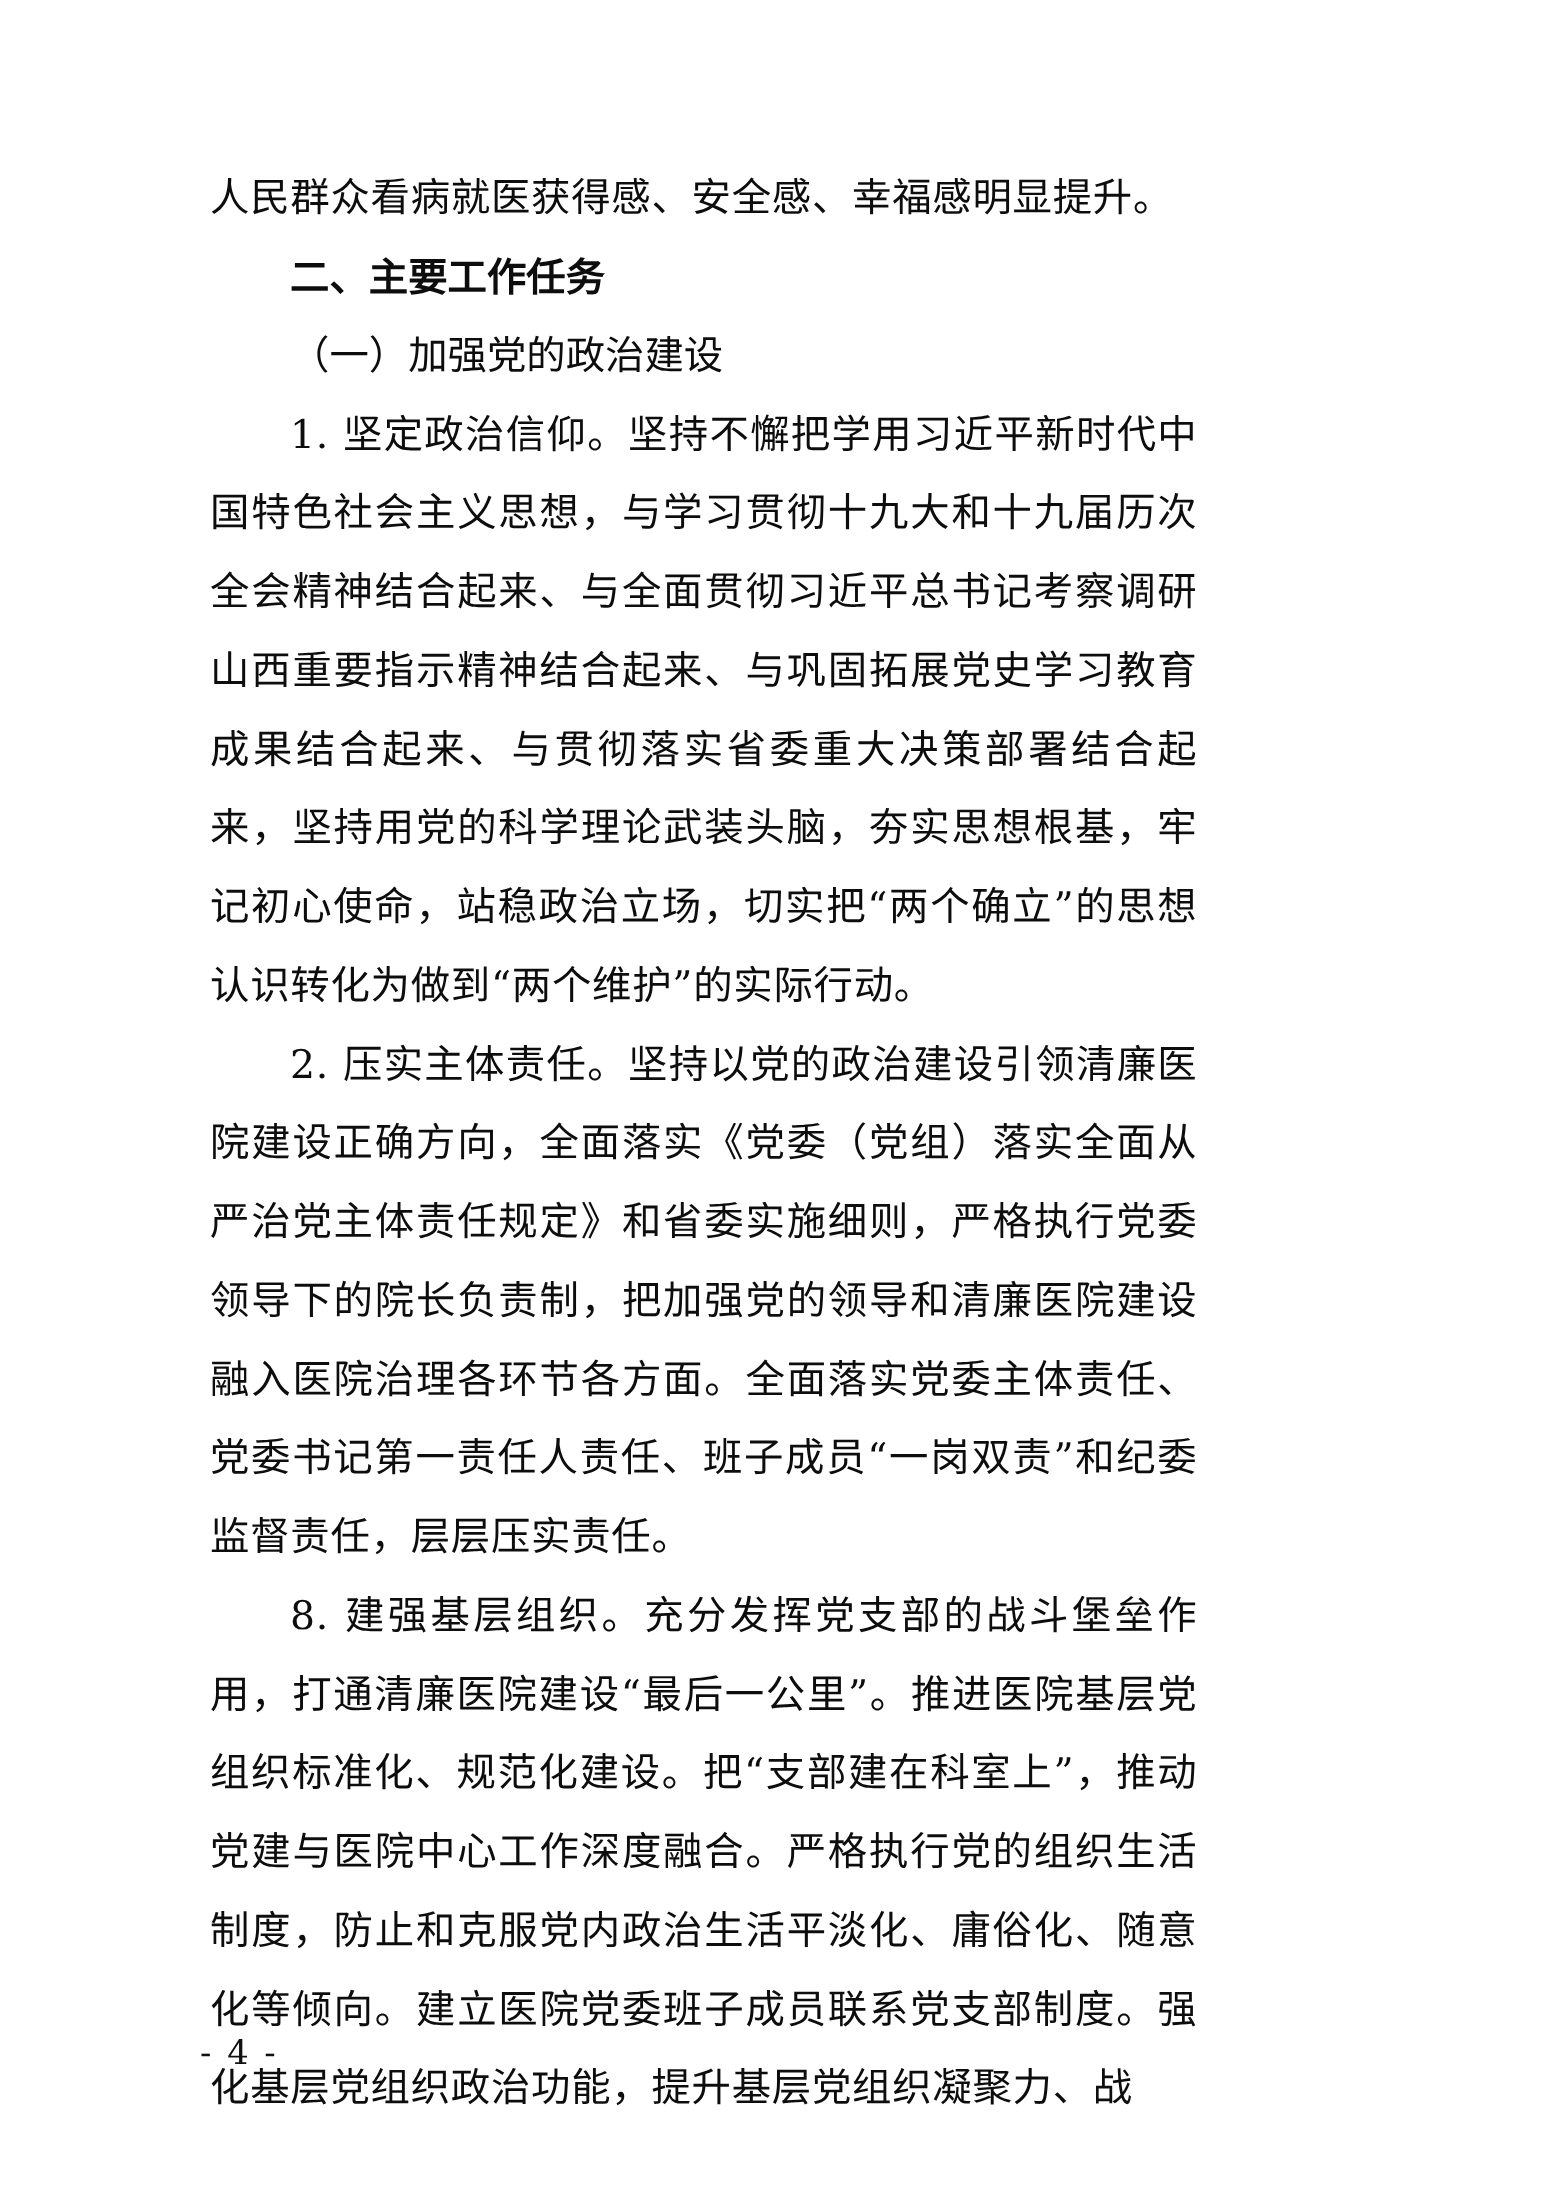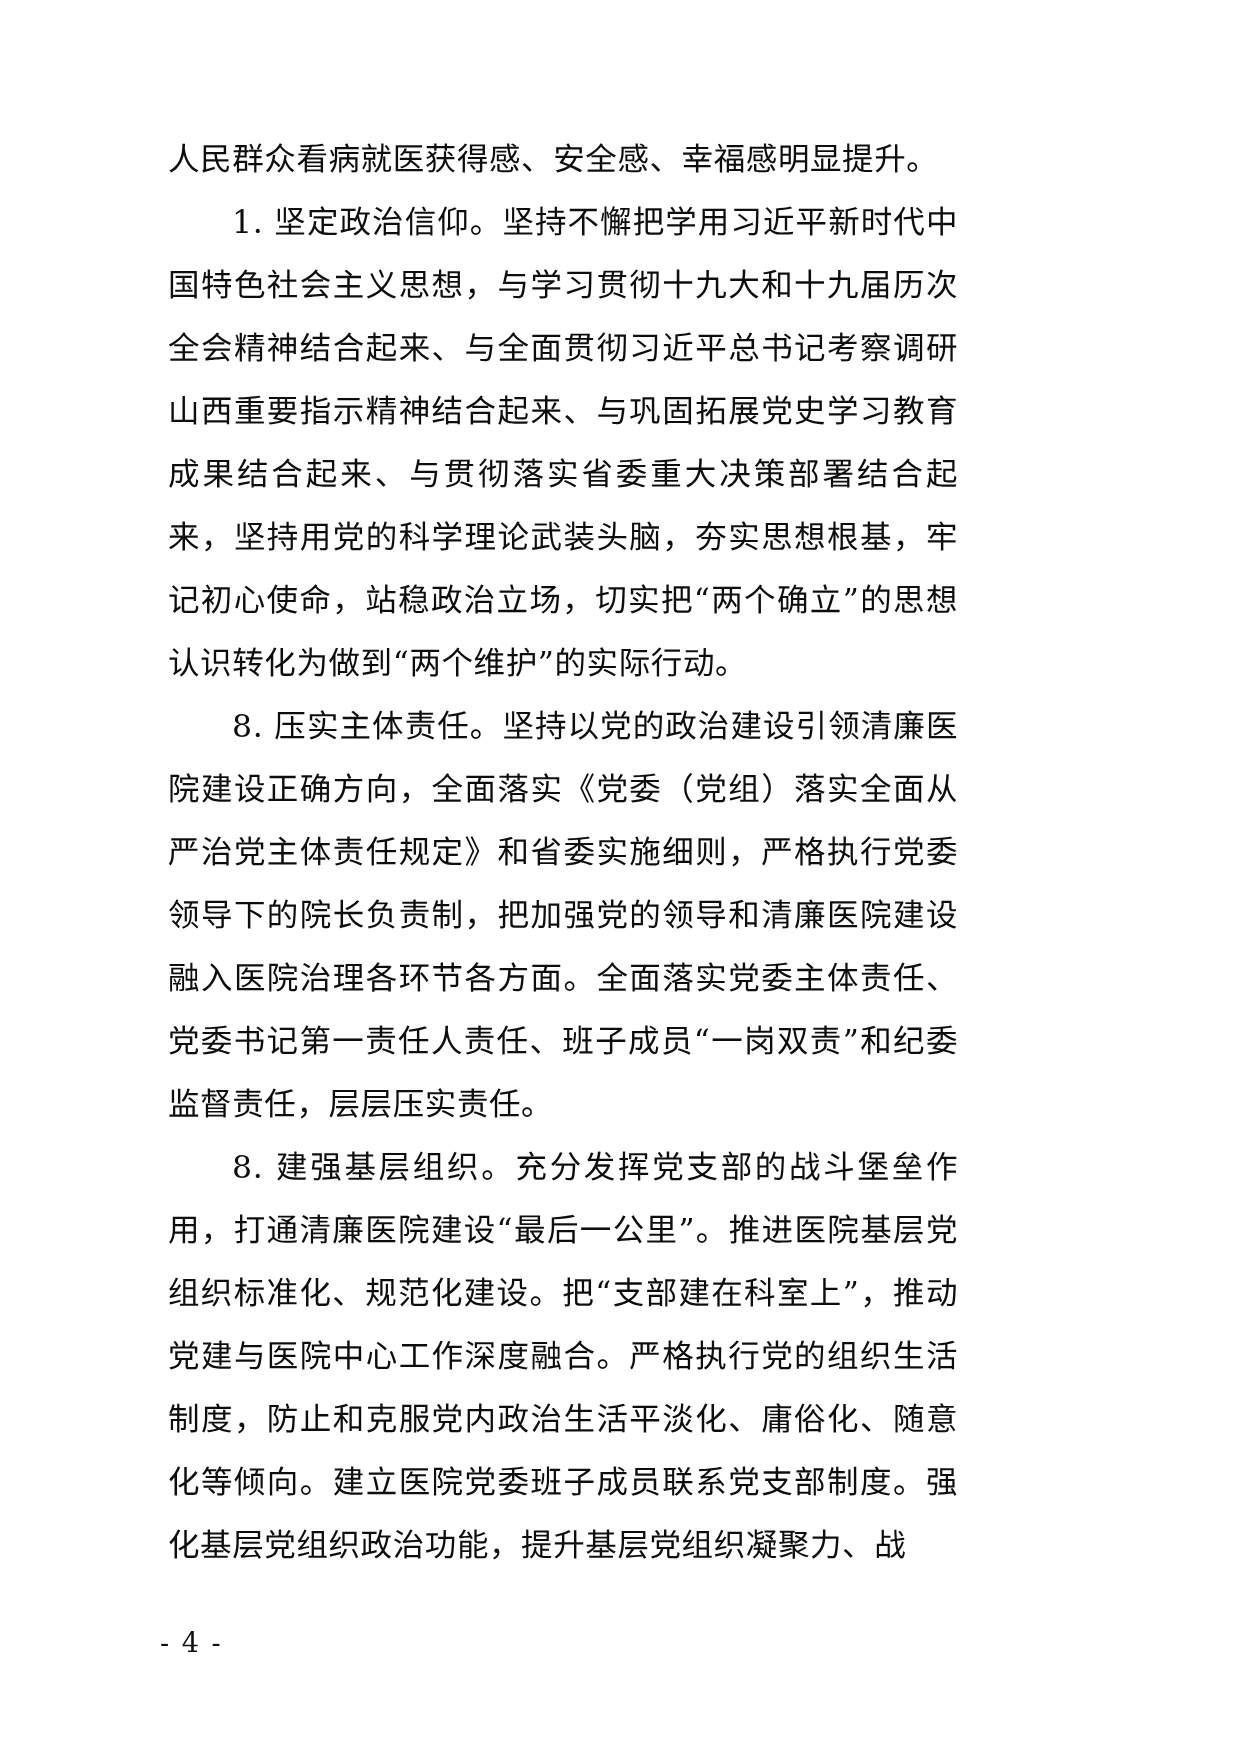--- a/index.html
+++ b/index.html
@@ -68,24 +68,26 @@
   }
 </style>
 </head>
 <body>
 
 <div class="page">
   <div class="content">
 
     <p class="para">人民群众看病就医获得感、安全感、幸福感明显提升。</p>
 
+    <p class="heading">二、主要工作任务</p>
 
+    <p class="subheading">（一）加强党的政治建设</p>
 
     <p class="para indent2"><span class="lead">1. 坚定政治信仰。</span><span>坚持不懈把学用习近平新时代中国特色社会主义思想，与学习贯彻十九大和十九届历次全会精神结合起来、与全面贯彻习近平总书记考察调研山西重要指示精神结合起来、与巩固拓展党史学习教育成果结合起来、与贯彻落实省委重大决策部署结合起来，坚持用党的科学理论武装头脑，夯实思想根基，牢记初心使命，站稳政治立场，切实把“两个确立”的思想认识转化为做到“两个维护”的实际行动。</span></p>
 
-    <p class="para indent2"><span class="lead">8. 压实主体责任。</span><span>坚持以党的政治建设引领清廉医院建设正确方向，全面落实《党委（党组）落实全面从严治党主体责任规定》和省委实施细则，严格执行党委领导下的院长负责制，把加强党的领导和清廉医院建设融入医院治理各环节各方面。全面落实党委主体责任、党委书记第一责任人责任、班子成员“一岗双责”和纪委监督责任，层层压实责任。</span></p>
+    <p class="para indent2"><span class="lead">2. 压实主体责任。</span><span>坚持以党的政治建设引领清廉医院建设正确方向，全面落实《党委（党组）落实全面从严治党主体责任规定》和省委实施细则，严格执行党委领导下的院长负责制，把加强党的领导和清廉医院建设融入医院治理各环节各方面。全面落实党委主体责任、党委书记第一责任人责任、班子成员“一岗双责”和纪委监督责任，层层压实责任。</span></p>
 
     <p class="para indent2"><span class="lead">8. 建强基层组织。</span><span>充分发挥党支部的战斗堡垒作用，打通清廉医院建设“最后一公里”。推进医院基层党组织标准化、规范化建设。把“支部建在科室上”，推动党建与医院中心工作深度融合。严格执行党的组织生活制度，防止和克服党内政治生活平淡化、庸俗化、随意化等倾向。建立医院党委班子成员联系党支部制度。强化基层党组织政治功能，提升基层党组织凝聚力、战</span></p>
 
   </div>
 
   <div class="footer">- 4 -</div>
 </div>
 
 </body></html>

